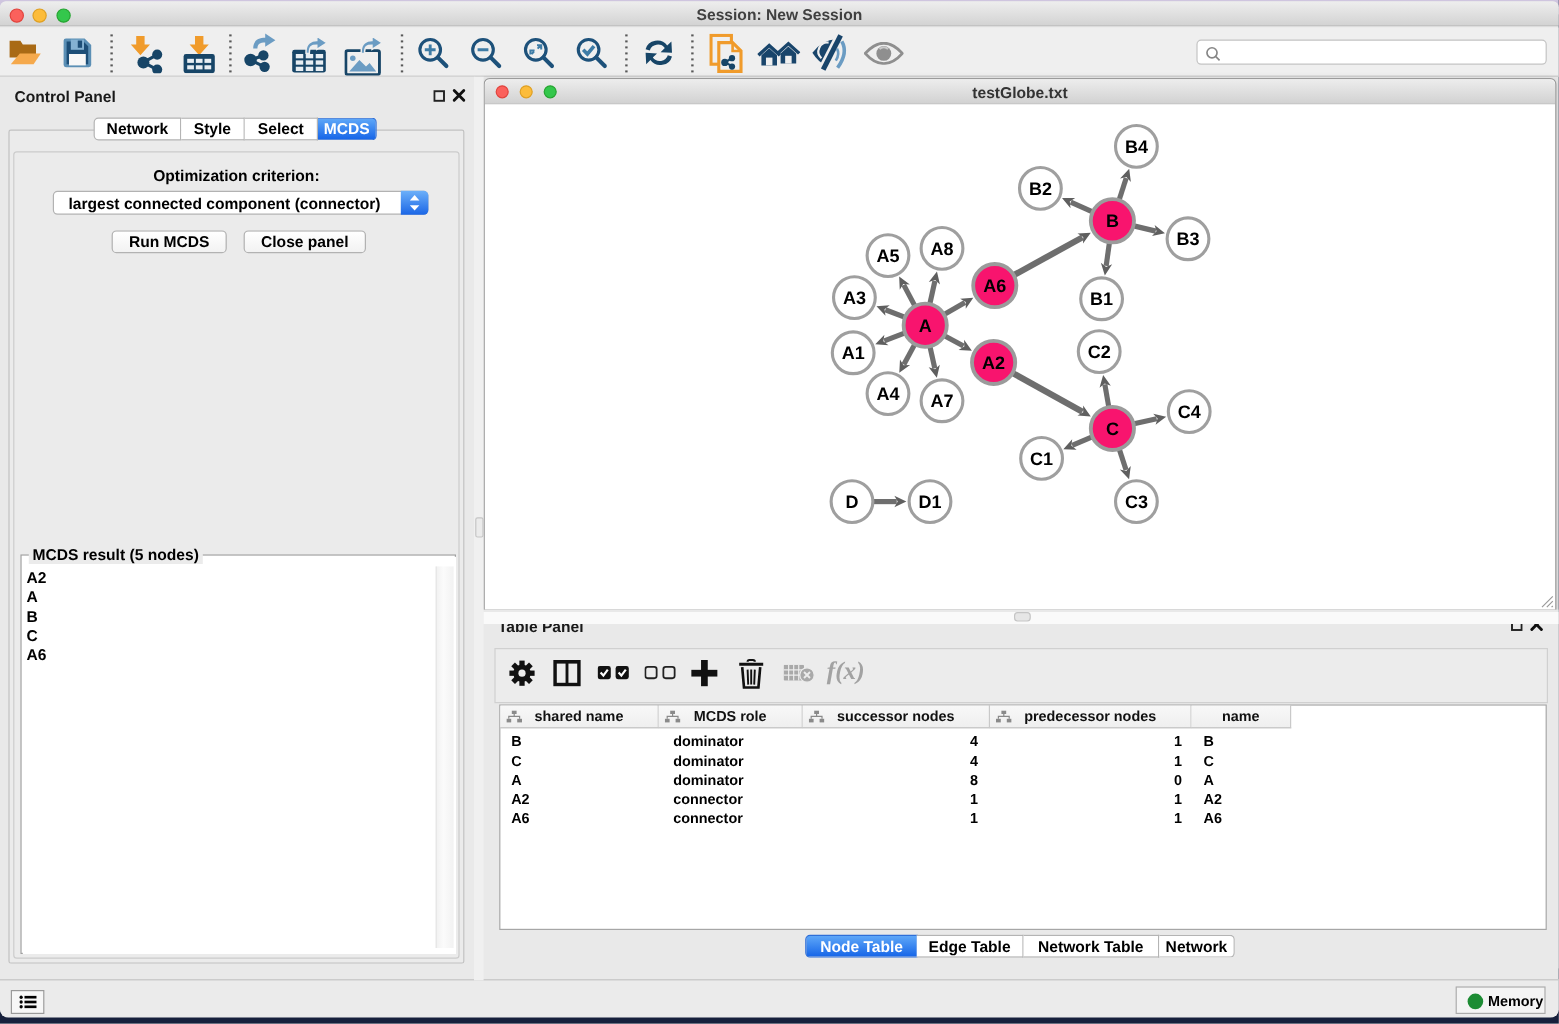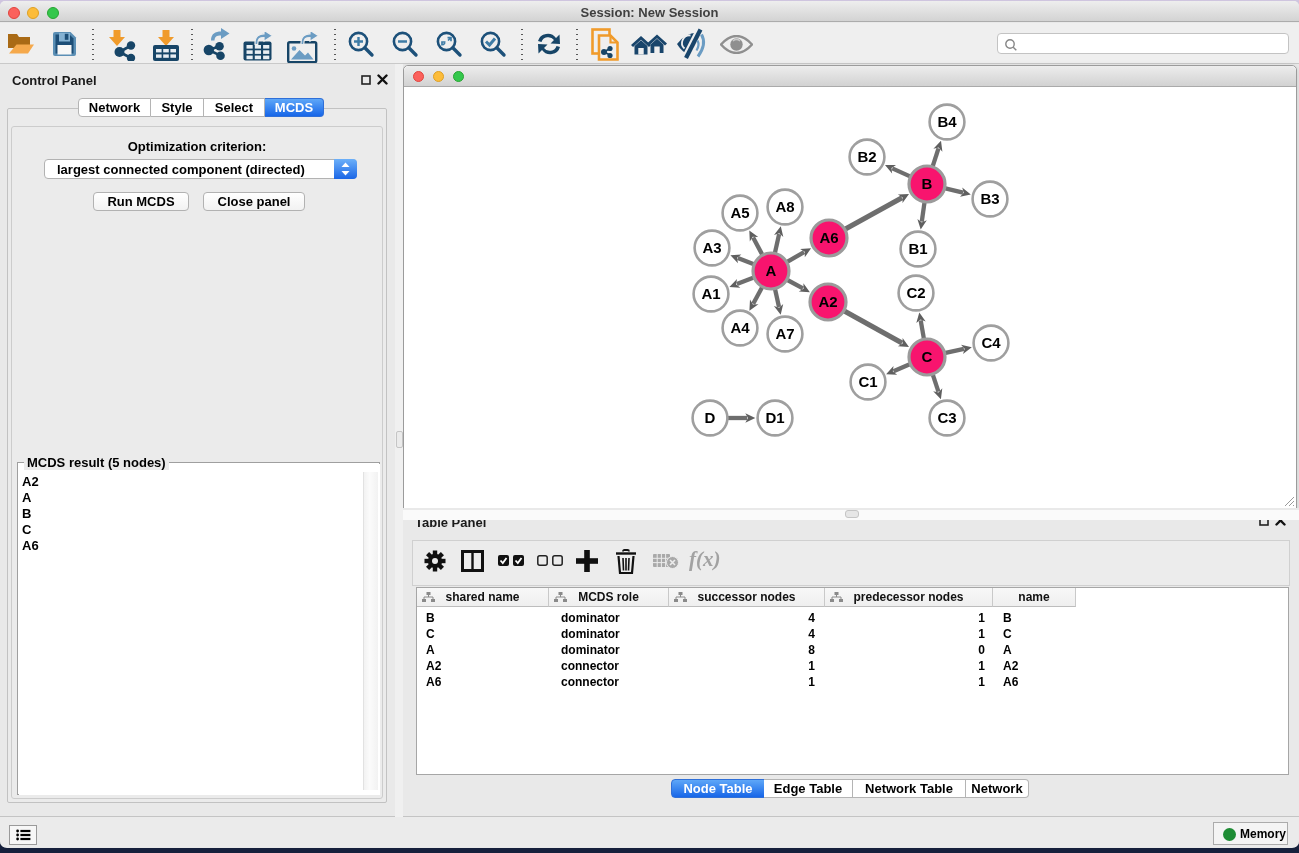--- a/index.html
+++ b/index.html
@@ -194,26 +194,26 @@
     <div id="cpTitle" class="abs">Control Panel</div>
     <svg class="icon" style="left:361px;top:11px" width="10" height="10" viewBox="0 0 10 10">
         <rect x="1" y="1" width="8" height="8" fill="none" stroke="#222" stroke-width="1.6"></rect>
       </svg>
     <svg class="icon" style="left:377px;top:10px" width="11" height="11" viewBox="0 0 11 11">
         <path d="M1.5 1.5 L9.5 9.5 M9.5 1.5 L1.5 9.5" stroke="#111" stroke-width="2.4" stroke-linecap="round"></path>
       </svg>
     <div class="tabseg first abs" style="left:78px;top:34px;width:73px;">Network</div>
     <div class="tabseg abs" style="left:151px;top:34px;width:53px;">Style</div>
     <div class="tabseg abs" style="left:204px;top:34px;width:61px;">Select</div>
-    <div class="tabseg last sel abs" style="left:265px;top:34px;width:59px;">MCDS</div>
+    <div class="tabseg last sel abs" style="left:265px;top:34px;width:49px;">MCDS</div>
     <div id="cpBody" class="abs">
       <div id="cpInner" class="abs"></div>
       <div id="optlabel" class="abs">Optimization criterion:</div>
       <div id="combo" class="abs">
-        <div class="lbl abs">largest connected component (directed)</div>
+        <div class="lbl abs">largest connected component (connector)</div>
         <div class="step abs"><svg width="23" height="20" viewBox="0 0 23 20">
               <path d="M7.5 8 L11.5 3.5 L15.5 8 Z" fill="#fff"></path>
               <path d="M7.5 12 L11.5 16.5 L15.5 12 Z" fill="#fff"></path>
             </svg></div>
       </div>
       <div class="btn abs" style="left:85px;top:83px;width:96px;">Run MCDS</div>
       <div class="btn abs" style="left:195px;top:83px;width:102px;">Close panel</div>
       <div id="fieldset" class="abs">
         <div id="mcdslist" class="abs">
             <div>A2</div>
@@ -241,20 +241,21 @@
     <div id="memb" class="abs">
       <span class="abs" style="left:9px;top:5px;width:13px;height:13px;border-radius:50%;background:#1d8c34;"></span>
       <span class="abs" style="left:26px;top:4px;">Memory</span>
     </div>
   </div>
   <div id="netwin" class="abs">
     <div id="nettitle" class="abs">
       <div class="tl abs" style="left:9px;top:5px;width:11px;height:11px;background:#fb615c;border:0.5px solid #e1443e;"></div>
       <div class="tl abs" style="left:29px;top:5px;width:11px;height:11px;background:#fcbc3a;border:0.5px solid #dfa023;"></div>
       <div class="tl abs" style="left:49px;top:5px;width:11px;height:11px;background:#34c74c;border:0.5px solid #27a532;"></div>
+      <div id="nettext" class="abs">testGlobe.txt</div>
     </div>
     <svg id="graph" class="icon" style="left:0px;top:21px" width="892" height="421" viewBox="0 0 892 421" font-family="Liberation Sans, sans-serif">
 <line x1="352.4" y1="189.6" x2="332.9" y2="197.1" stroke="#6e6e6e" stroke-width="4.3"></line>
 <path d="M 325.4 199.9 L 333.0 191.9 L 332.1 197.4 L 336.4 200.8 Z" fill="#5f5f5f"></path>
 <line x1="352.5" y1="178.3" x2="333.8" y2="171.1" stroke="#6e6e6e" stroke-width="4.3"></line>
 <path d="M 326.4 168.2 L 337.4 167.4 L 333.1 170.8 L 333.9 176.2 Z" fill="#5f5f5f"></path>
 <line x1="359.5" y1="197.7" x2="349.2" y2="216.7" stroke="#6e6e6e" stroke-width="4.3"></line>
 <path d="M 345.4 223.7 L 346.0 212.6 L 348.9 217.4 L 354.4 217.2 Z" fill="#5f5f5f"></path>
 <line x1="359.6" y1="170.2" x2="349.1" y2="150.4" stroke="#6e6e6e" stroke-width="4.3"></line>
 <path d="M 345.3 143.4 L 354.2 150.0 L 348.7 149.7 L 345.8 154.4 Z" fill="#5f5f5f"></path>

